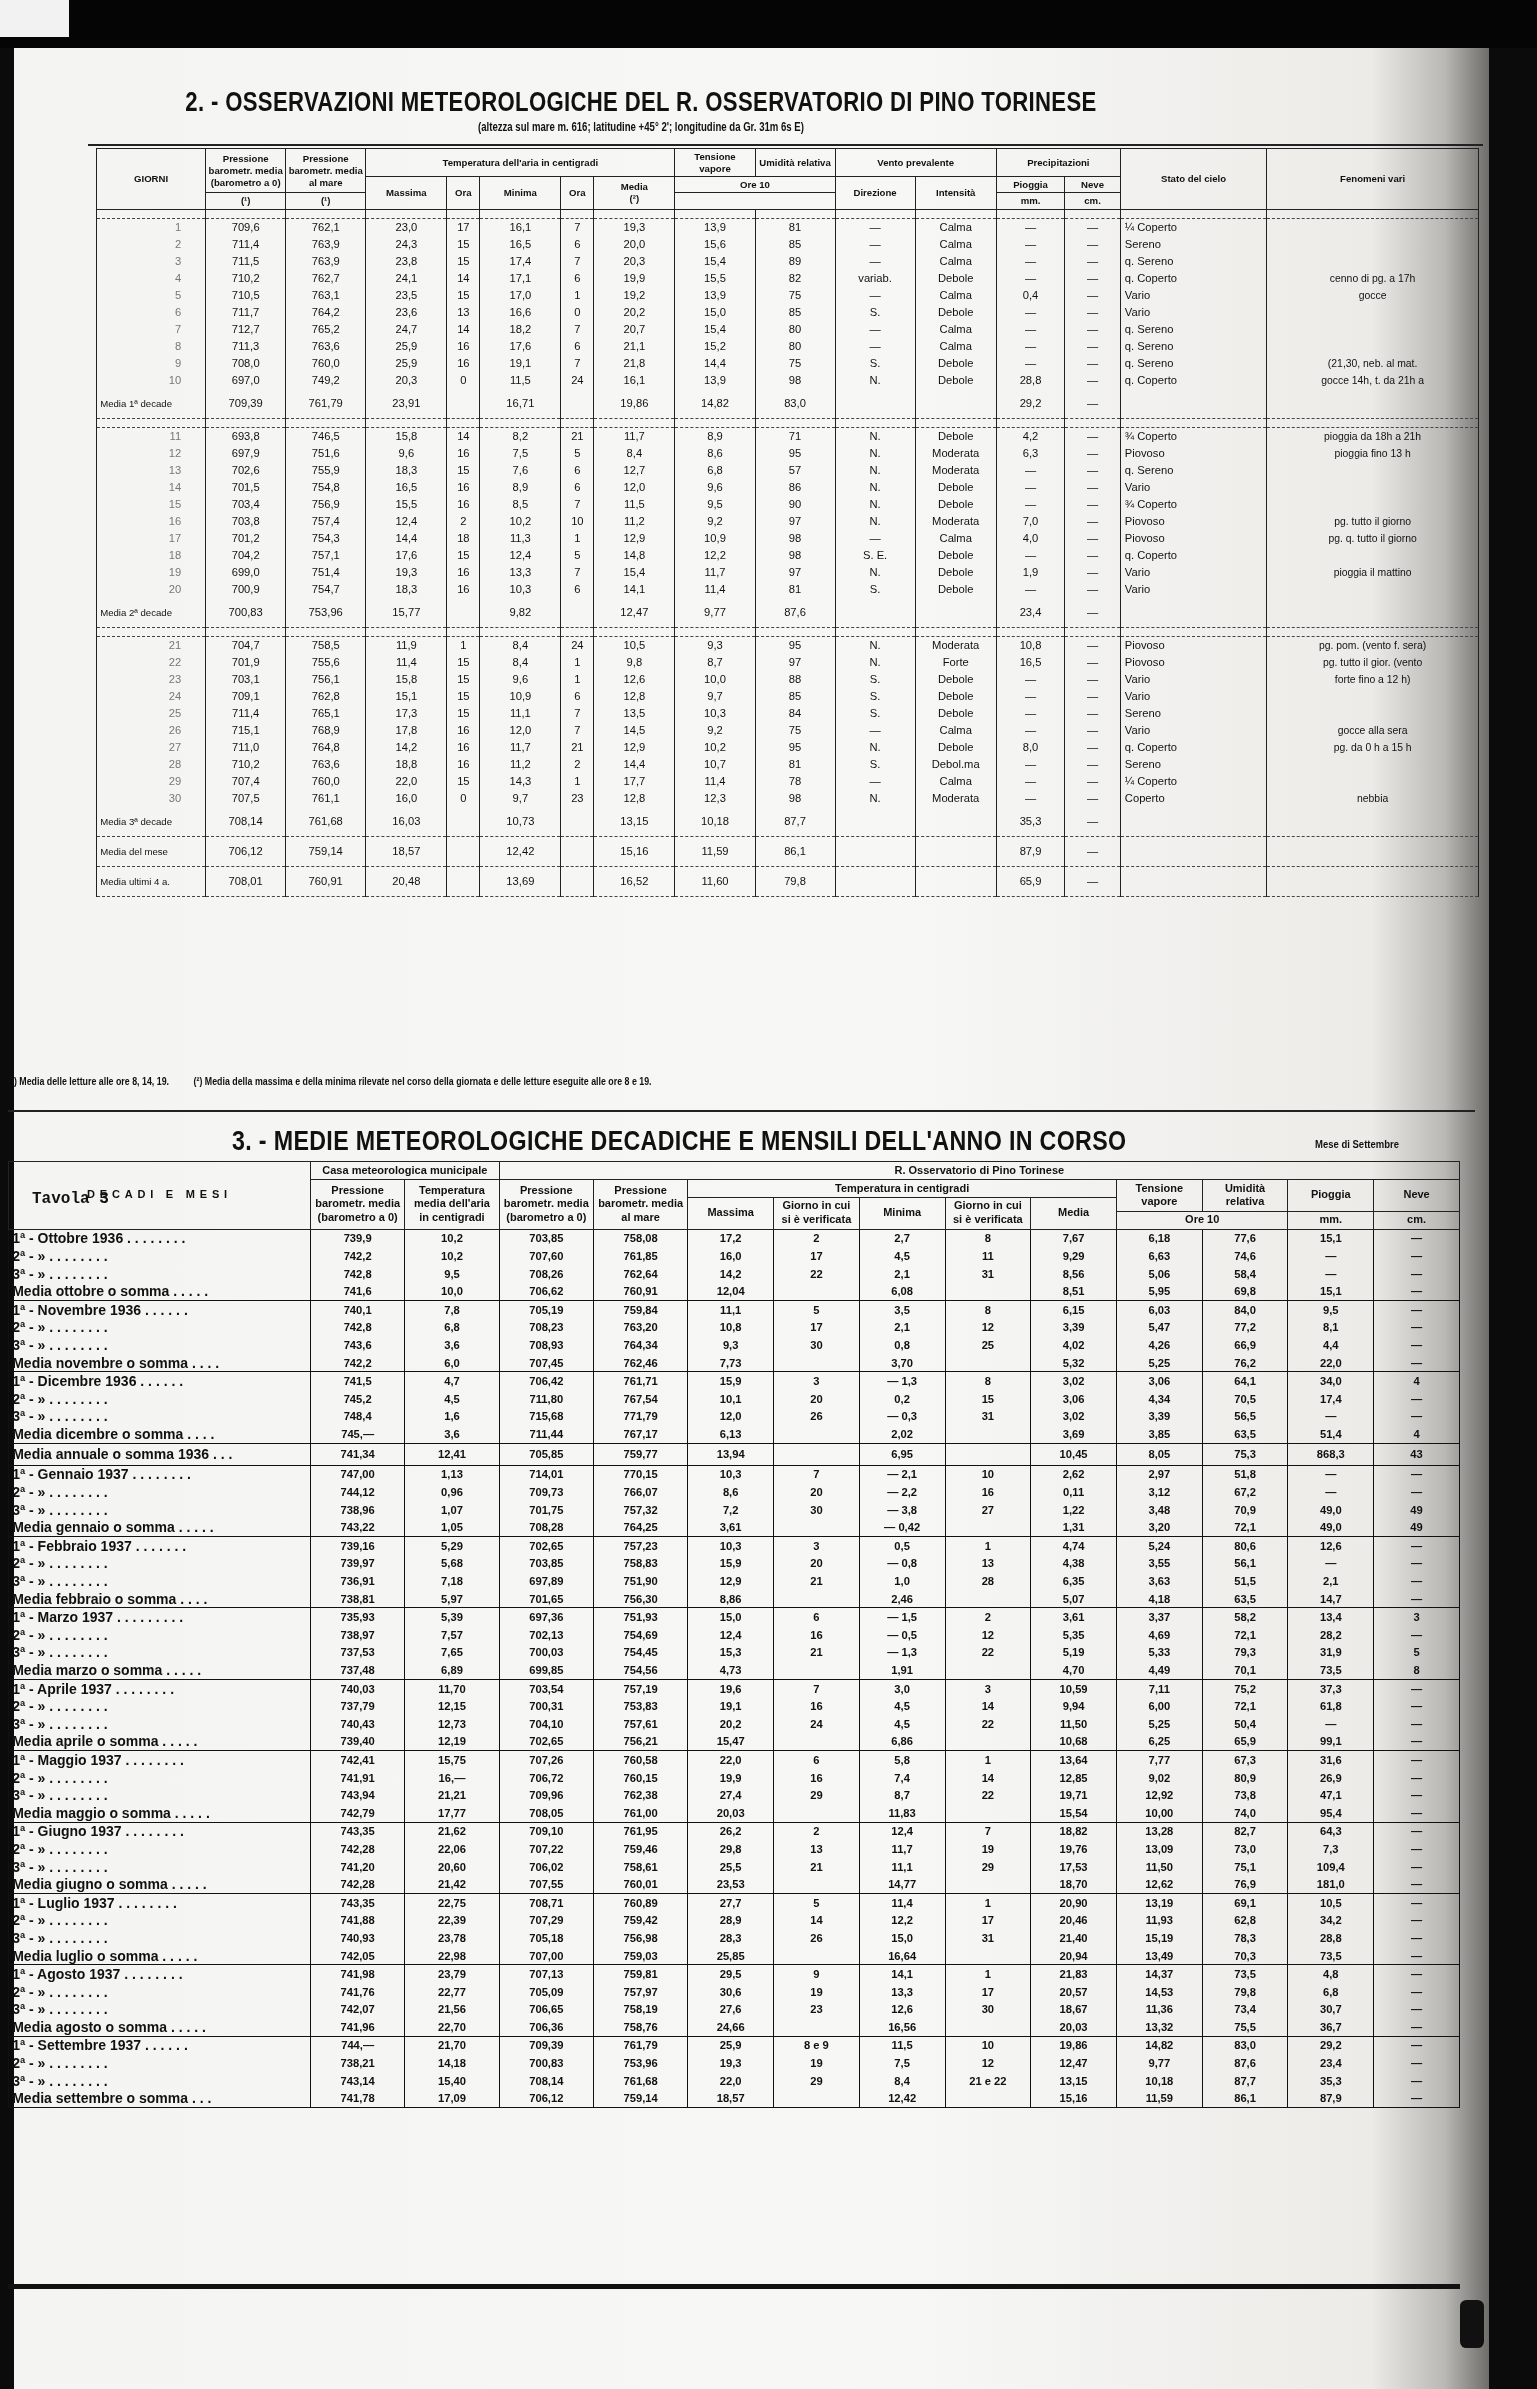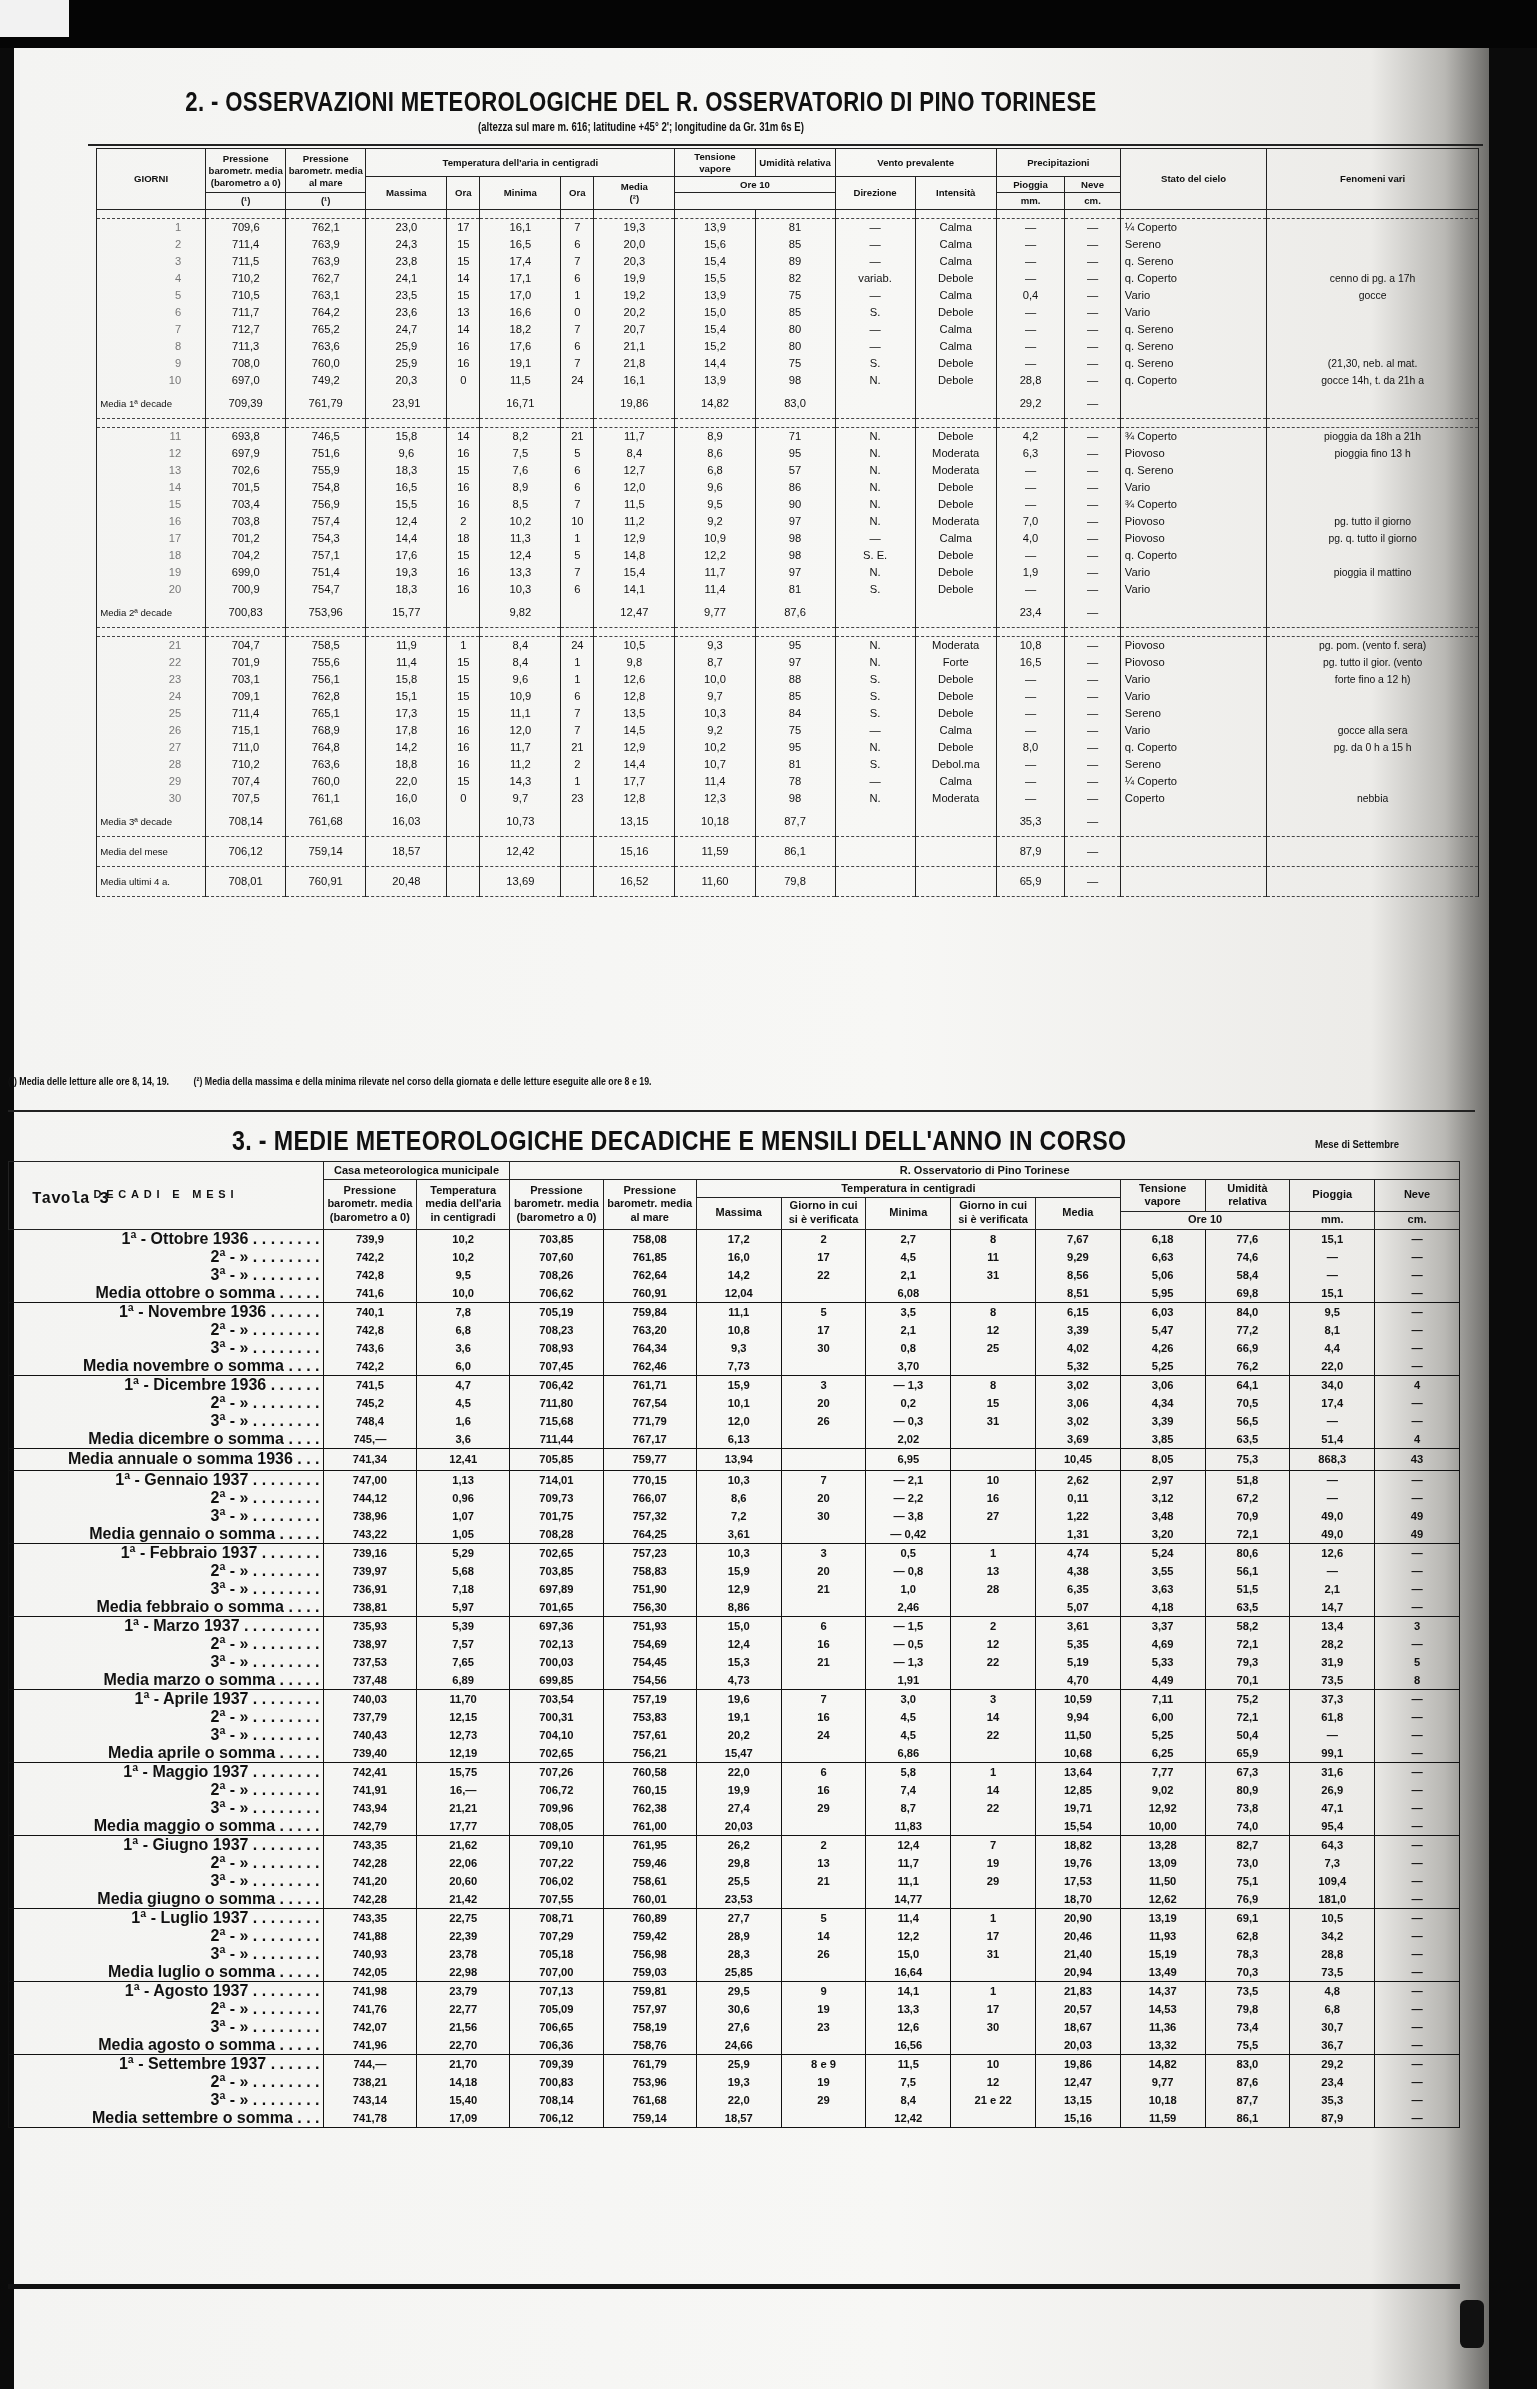--- a/index.html
+++ b/index.html
@@ -27,21 +27,21 @@
   .t1 td.fen { text-align:center; font-size:10.4px; }
   .notes { position:absolute; left:8px; top:1076px; font-size:10.4px; font-weight:bold; transform:scaleX(0.85); transform-origin:left; }
   .rule { position:absolute; height:2.4px; background:#222; }
   .tav { position:absolute; left:32px; top:1190px; font-size:16px; font-weight:bold;font-family:Liberation Mono, monospace; }
   .title2 { position:absolute; left:232px; top:1126px; font-size:27px; font-weight:bold; letter-spacing:0.4px;
             transform:scaleX(0.86); transform-origin:left; }
   .mese { position:absolute; left:1315px; top:1138px; font-size:11.2px; font-weight:bold; transform:scaleX(0.85); transform-origin:left; }
   .t2 { left:8px; top:1161px; width:1452px; font-size:11.2px; }
   .t2 th { font-size:11px; font-weight:bold; border:1.2px solid #222; padding:1.6px 2.4px; line-height:1.25; }
   .t2 td { padding:0 3.2px; height:17.6px; text-align:center; font-weight:bold; border-left:1.6px solid #111; border-right:1.6px solid #111; white-space:nowrap; }
-  .t2 td.lbl { text-align:right; font-size:16px; width:236px; }
+  .t2 td.lbl { text-align:left; font-size:14px; width:236px; }
   .t2 tr.mend td { border-bottom:1.6px solid #111; }
   .t2 tr.ann td { border-bottom:1.6px solid #111; border-top:1.6px solid #111; height:21px; }
   .bot-rule { position:absolute; left:8px; top:2284px; width:1452px; height:4.8px; background:#111; }
   .pnum { position:absolute; left:1460px; top:2300px; width:24px; height:48px; background:#111; border-radius:6.4px; }
 </style>
 </head>
 <body>
 
 <div class="topblock"></div>
 <div class="topwhite"></div>

